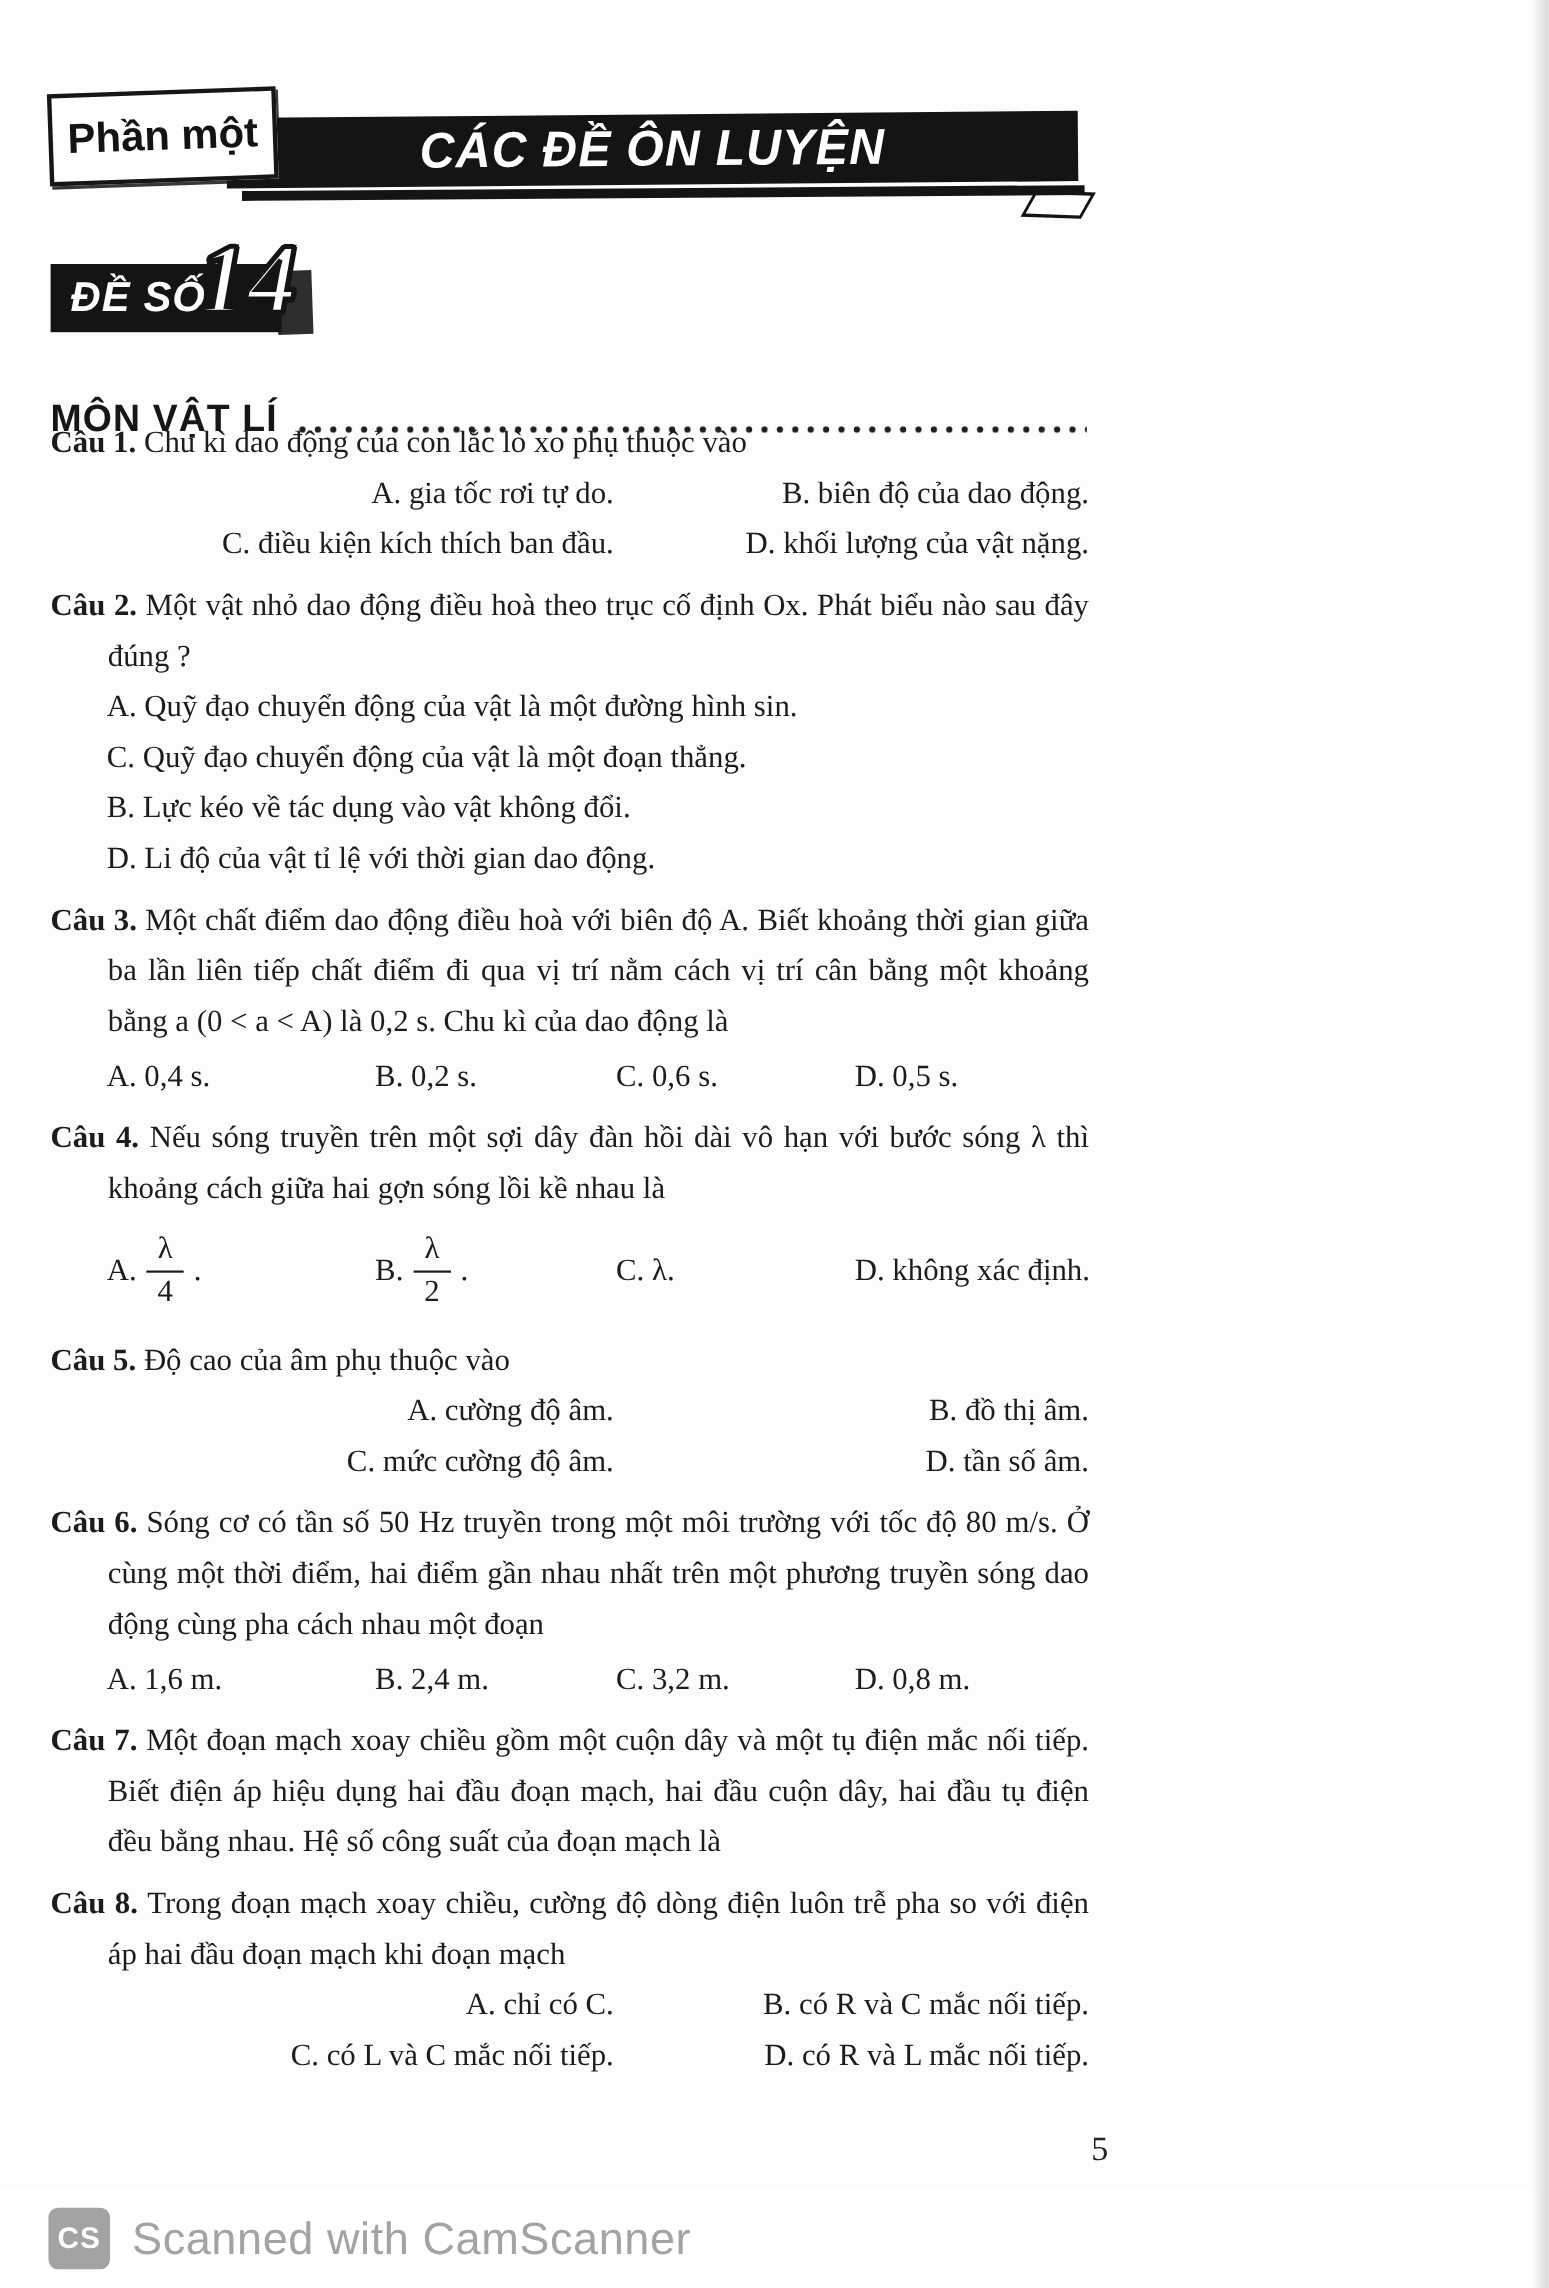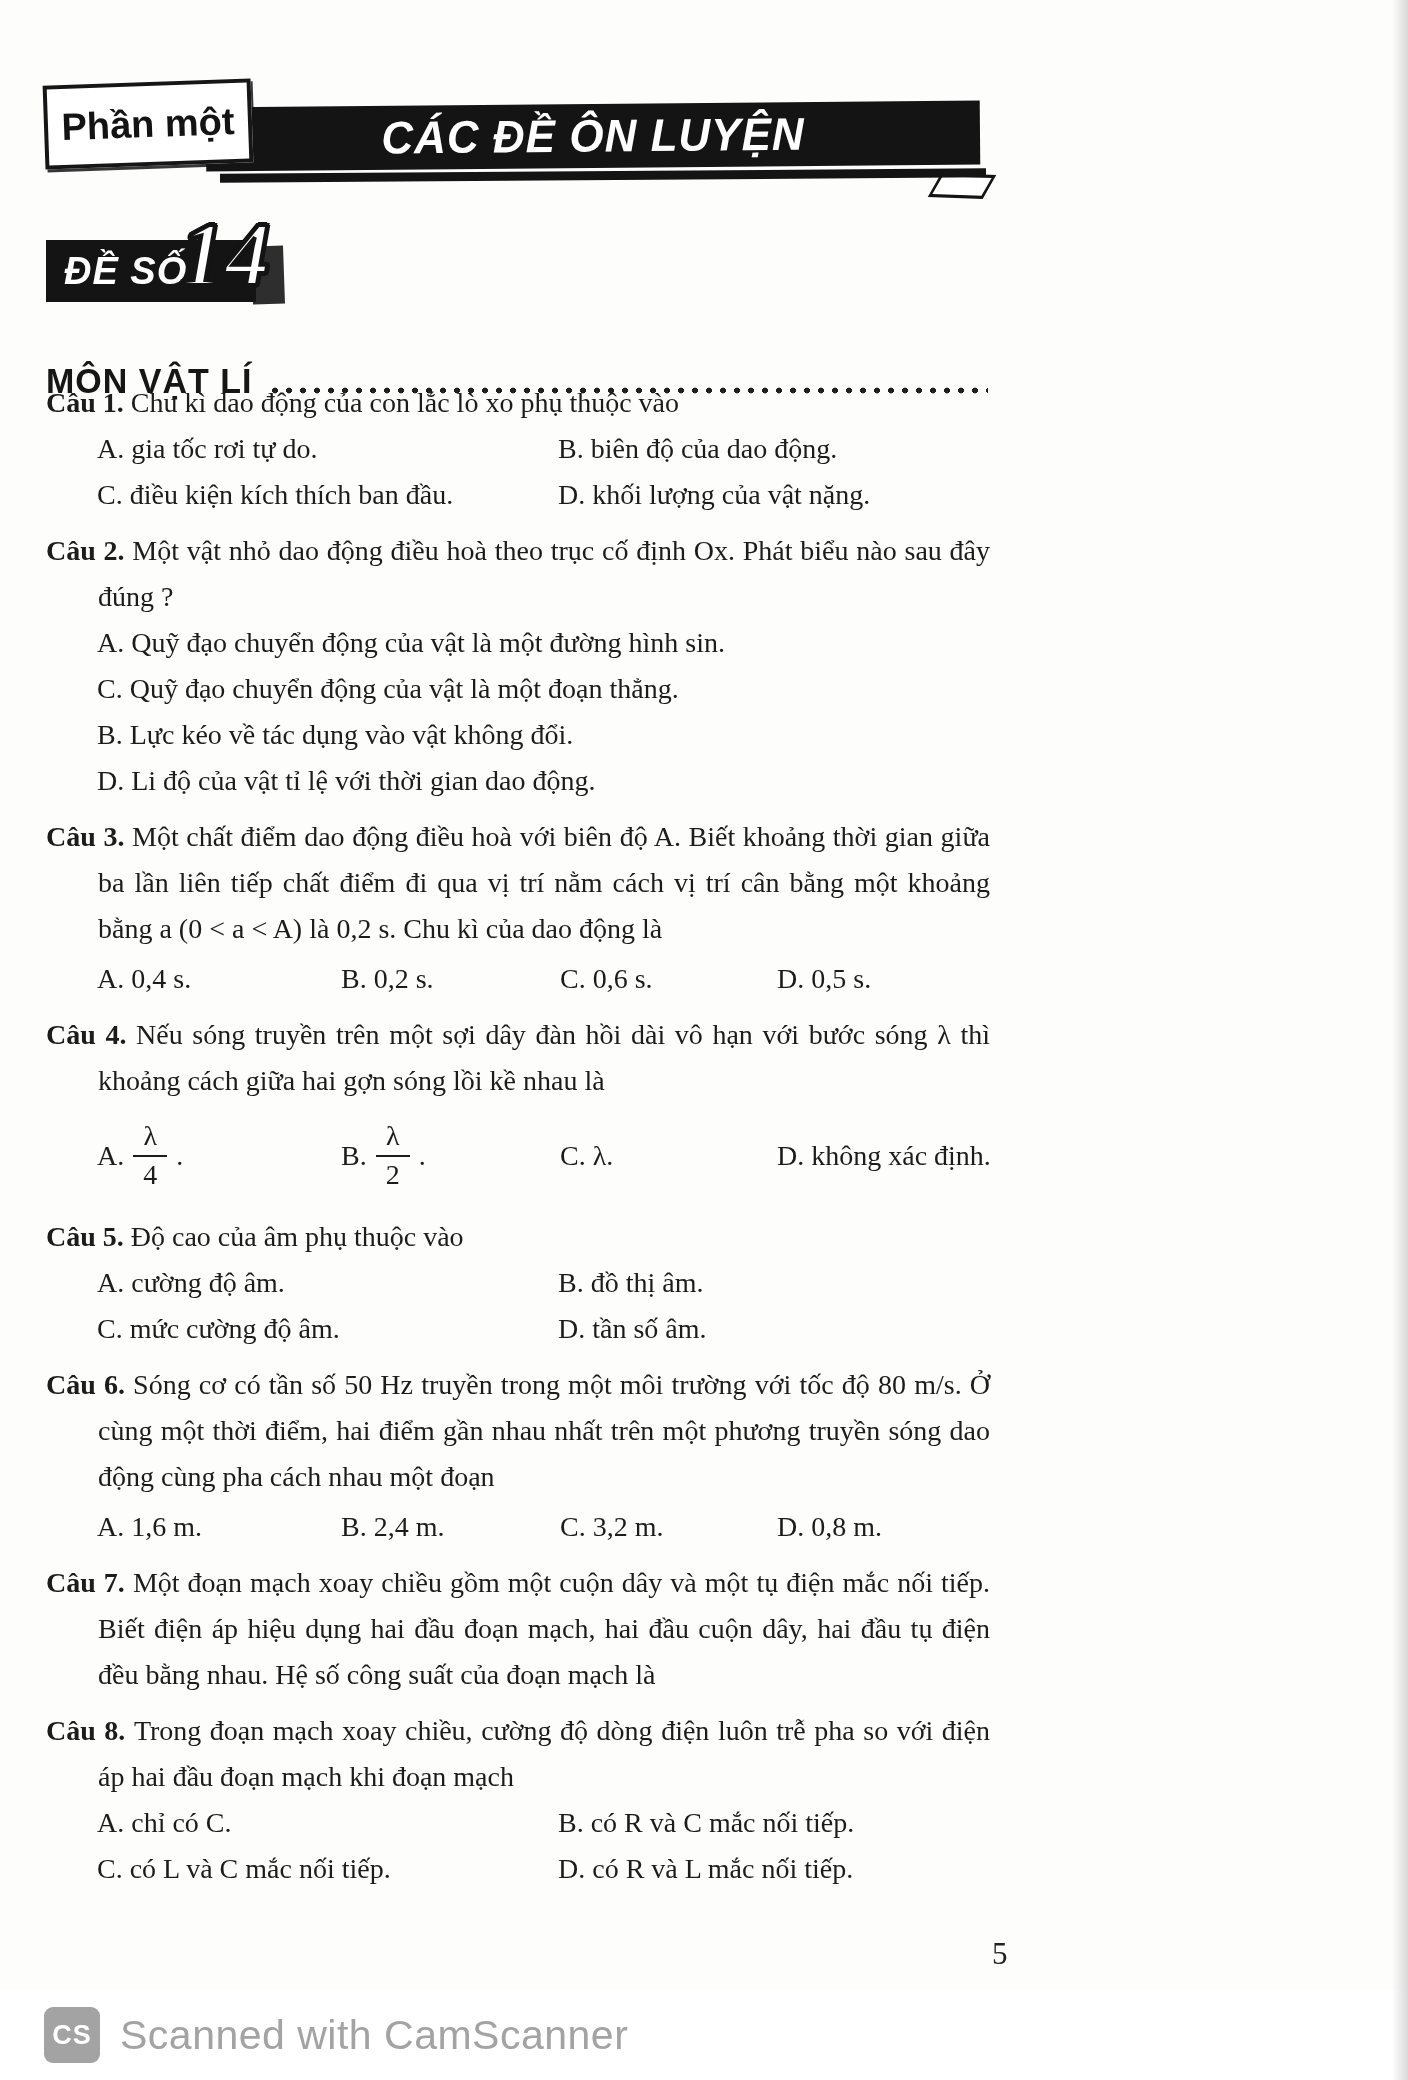--- a/index.html
+++ b/index.html
@@ -93,21 +93,21 @@
   .questions {
     position:absolute; left:46px; top:380px; width:944px;
   }
   .question { margin-bottom:10px; }
   .q-text {
     font-size:28px; line-height:46px; text-align:justify;
     padding-left:52px; text-indent:-52px;
   }
   .q-label { font-weight:700; }
   .options { display:grid; padding-left:51px; }
-  .options.cols-2 { grid-template-columns:461px 1fr; }
+  .options.cols-2 { grid-template-columns:461px 1fr;text-align:right; }
   .options.cols-4 { grid-template-columns:244px 219px 217px 1fr; margin-top:4px; }
   .options.stack  { grid-template-columns:1fr; }
   .option { font-size:28px; line-height:46px; white-space:nowrap; }
   .options.tall { margin-top:4px; margin-bottom:2px; }
   .options.tall .option {
     display:flex; align-items:center; min-height:96px; line-height:1.2;
   }
   .frac { display:inline-block; vertical-align:middle; text-align:center; margin:0 2px; }
   .frac .num { display:block; padding:0 10px 3px; line-height:1.1; }
   .frac .den { display:block; border-top:2.5px solid var(--ink,#1c1c1c); padding:3px 10px 0; line-height:1.1; }

